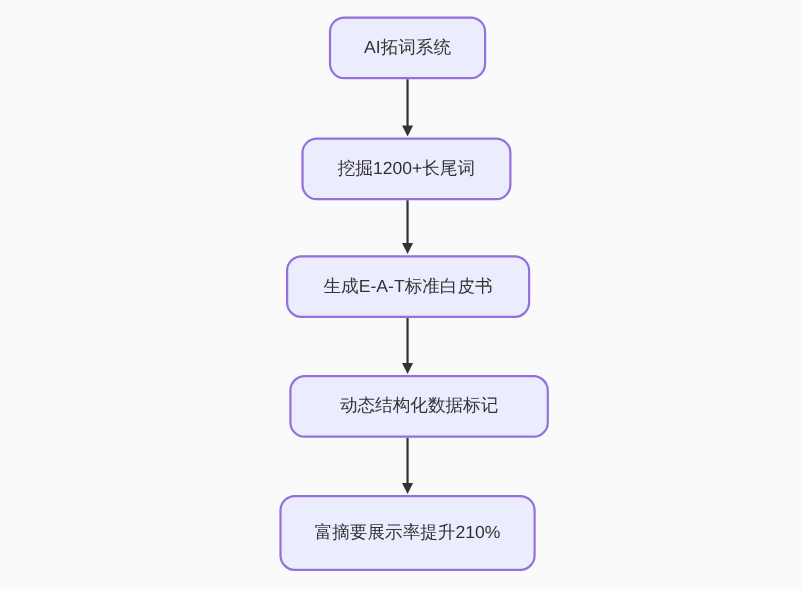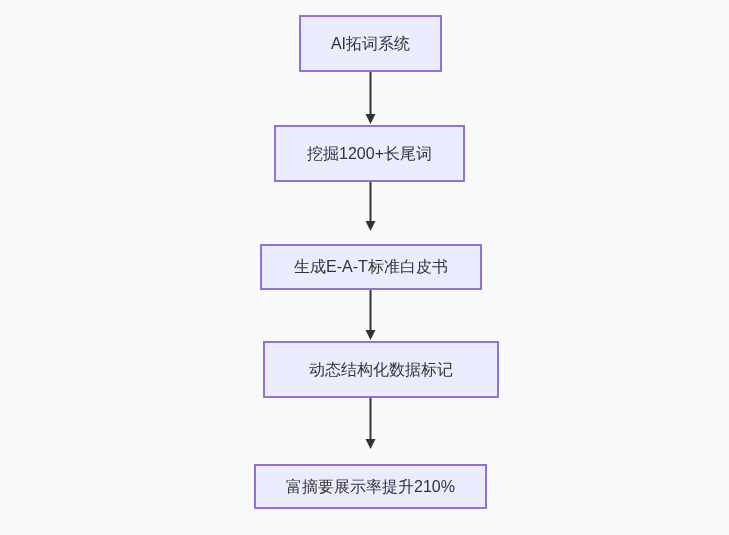--- a/index.html
+++ b/index.html
@@ -25,36 +25,36 @@
     top: 0;
     width: 729px;
     height: 535px;
     pointer-events: none;
   }
   .flow-node {
     position: absolute;
     box-sizing: border-box;
     background: #ECECFF;
     border: 2px solid #9370DB;
-    border-radius: 0;
+    border-radius: 14px;
     color: #333333;
     font-size: 16px;
     line-height: 1;
     display: flex;
     align-items: center;
     justify-content: center;
     white-space: nowrap;
     text-align: center;
   }
   
   .n0 { left: 299px; top:  15px; width: 143px; height: 57px; }
   .n1 { left: 274px; top: 125px; width: 191px; height: 57px; }
-  .n2 { left: 260px; top: 244px; width: 222px; height: 46px; }
+  .n2 { left: 260px; top: 232px; width: 222px; height: 57px; }
   .n3 { left: 263px; top: 341px; width: 236px; height: 57px; }
-  .n4 { left: 254px; top: 464px; width: 233px; height: 45px; }
+  .n4 { left: 254px; top: 450px; width: 233px; height: 69px; }
 </style>
 </head>
 <body>
 
 <div class="canvas">
 
   <svg class="edges-layer" width="729" height="535" viewBox="0 0 729 535" xmlns="http://www.w3.org/2000/svg">
 
     <g>
       <line x1="370.5" y1="72" x2="370.5" y2="115" stroke="#333333" stroke-width="2"></line>

